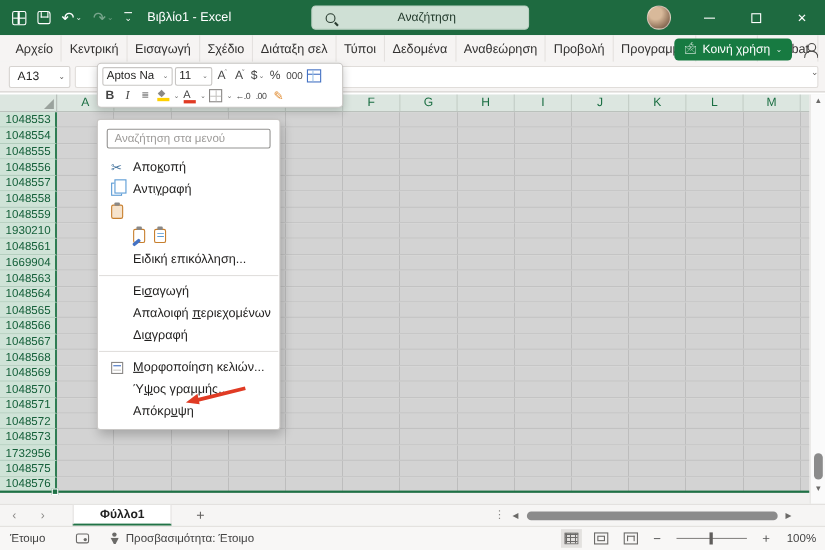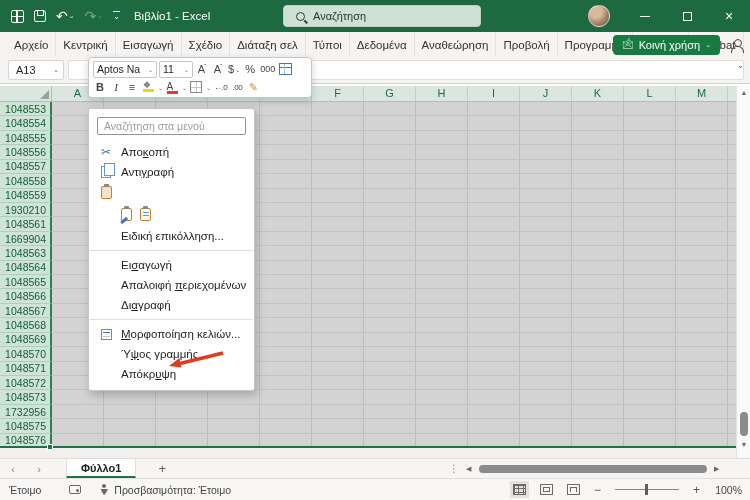--- a/index.html
+++ b/index.html
@@ -15,21 +15,21 @@
   .xl-icon::after  { content:""; position:absolute; top:0; bottom:0; left:4px; width:1.5px; background:#fff; }
   .save-icon { width:12px; height:12px; border:1.5px solid #fff; border-radius:2px 3px 2px 2px; position:relative; }
   .save-icon::before { content:""; position:absolute; top:0; left:2px; width:5px; height:4px; border:1px solid #fff; border-top:none; }
   .undo-wrap,.redo-wrap { display:flex; align-items:center; gap:1px; }
   .undo-glyph { font-size:14px; line-height:1; }
   .tiny-chev { font-size:7px; opacity:.85; }
   .dim { opacity:.4; }
   .qat-overflow { font-size:8px; border-top:1px solid #fff; padding-top:1px; line-height:1; }
   .doc-title { margin-left:14px; font-size:11.5px; white-space:nowrap; }
   .search-pill { left:283px; top:5px; width:198px; height:22px; background:#cfe0d5; border:1px solid #bcd2c4; border-radius:4px; display:flex; align-items:center; gap:8px; padding-left:12px; color:#1c2b22; }
-  .search-pill input { border:none; background:transparent; outline:none; font:inherit; color:#1c2b22; width:150px; }
+  .search-pill input { border:none; background:transparent; outline:none; font:inherit; color:#1c2b22; width:150px;text-align:center; }
   .search-pill input::placeholder { color:#233a2d; opacity:1; }
   .mag-icon { width:9px; height:9px; border:1.5px solid #2a3c31; border-radius:50%; position:relative; }
   .mag-icon::after { content:""; position:absolute; width:4px; height:1.5px; background:#2a3c31; transform:rotate(45deg); left:7px; top:8px; }
   .tb-right { position:absolute; right:0; top:0; height:32px; display:flex; align-items:center; }
   .avatar { width:22px; height:22px; border-radius:50%; background:radial-gradient(circle at 35% 30%, #d8b99a 0 30%, #9a7b62 65%, #5f4636 100%); border:1px solid rgba(255,255,255,.5); margin-right:14px; }
   .winbtn { width:42px; height:32px; display:flex; align-items:center; justify-content:center; color:#fff; }
   .max-glyph { width:9px; height:9px; border:1px solid #fff; }
   .min-glyph { width:10px; height:1px; background:#fff; }
   .close-glyph { font-size:14px; line-height:1; }
 
@@ -117,21 +117,21 @@
   .fmtcells-ic { width:11px; height:11px; border:1.2px solid #8a8886; position:relative; background:#fff; }
   .fmtcells-ic::before { content:""; position:absolute; left:1px; right:1px; top:2px; height:1px; background:#4472c4; }
   .fmtcells-ic::after { content:""; position:absolute; left:1px; right:1px; top:6px; height:1px; background:#c8c6c4; }
   .mi u { text-decoration:underline; }
 
   .arrow-svg { left:166px; top:348px; z-index:40; }
 
   
   .sheetbar { left:0; top:458px; width:750px; height:20px; background:#f6f5f4; border-top:1px solid #e1dfdd; display:flex; align-items:center; }
   .nav-chev { width:26px; text-align:center; color:#8a8886; font-size:11px; }
-  .sheettab { margin-left:14px; height:100%; background:#fff; border-right:1px solid #e1dfdd; border-left:1px solid #e1dfdd; display:flex; align-items:center; padding:0 14px; font-weight:bold; color:#202020; border-bottom:2.5px solid #217346; font-size:11px; }
+  .sheettab { margin-left:14px; height:100%; background:#fff; border-right:1px solid #e1dfdd; border-left:1px solid #e1dfdd; display:flex; align-items:center; padding:0 24px; font-weight:bold; color:#202020; border-bottom:2.5px solid #217346; font-size:11px; }
   .addsheet { margin-left:22px; color:#605e5c; font-size:13px; }
   .sb-dots { position:absolute; left:449px; color:#8a8886; font-size:10px; letter-spacing:1px; }
   .hs-left { position:absolute; left:466px; font-size:7px; color:#6b6a68; }
   .hs-thumb { position:absolute; left:479px; top:6px; width:228px; height:8px; background:#8b8b8b; border-radius:4px; }
   .hs-right { position:absolute; left:714px; font-size:7px; color:#6b6a68; }
 
   
   .statusbar { left:0; top:478px; width:750px; height:22px; background:#f8f7f6; border-top:1px solid #e1dfdd; display:flex; align-items:center; font-size:10.5px; color:#444; }
   .sb-mode { padding-left:9px; }
   .macro-icon { width:12px; height:9px; border:1.2px solid #6b6a68; border-radius:2px; position:relative; margin-left:28px; }

